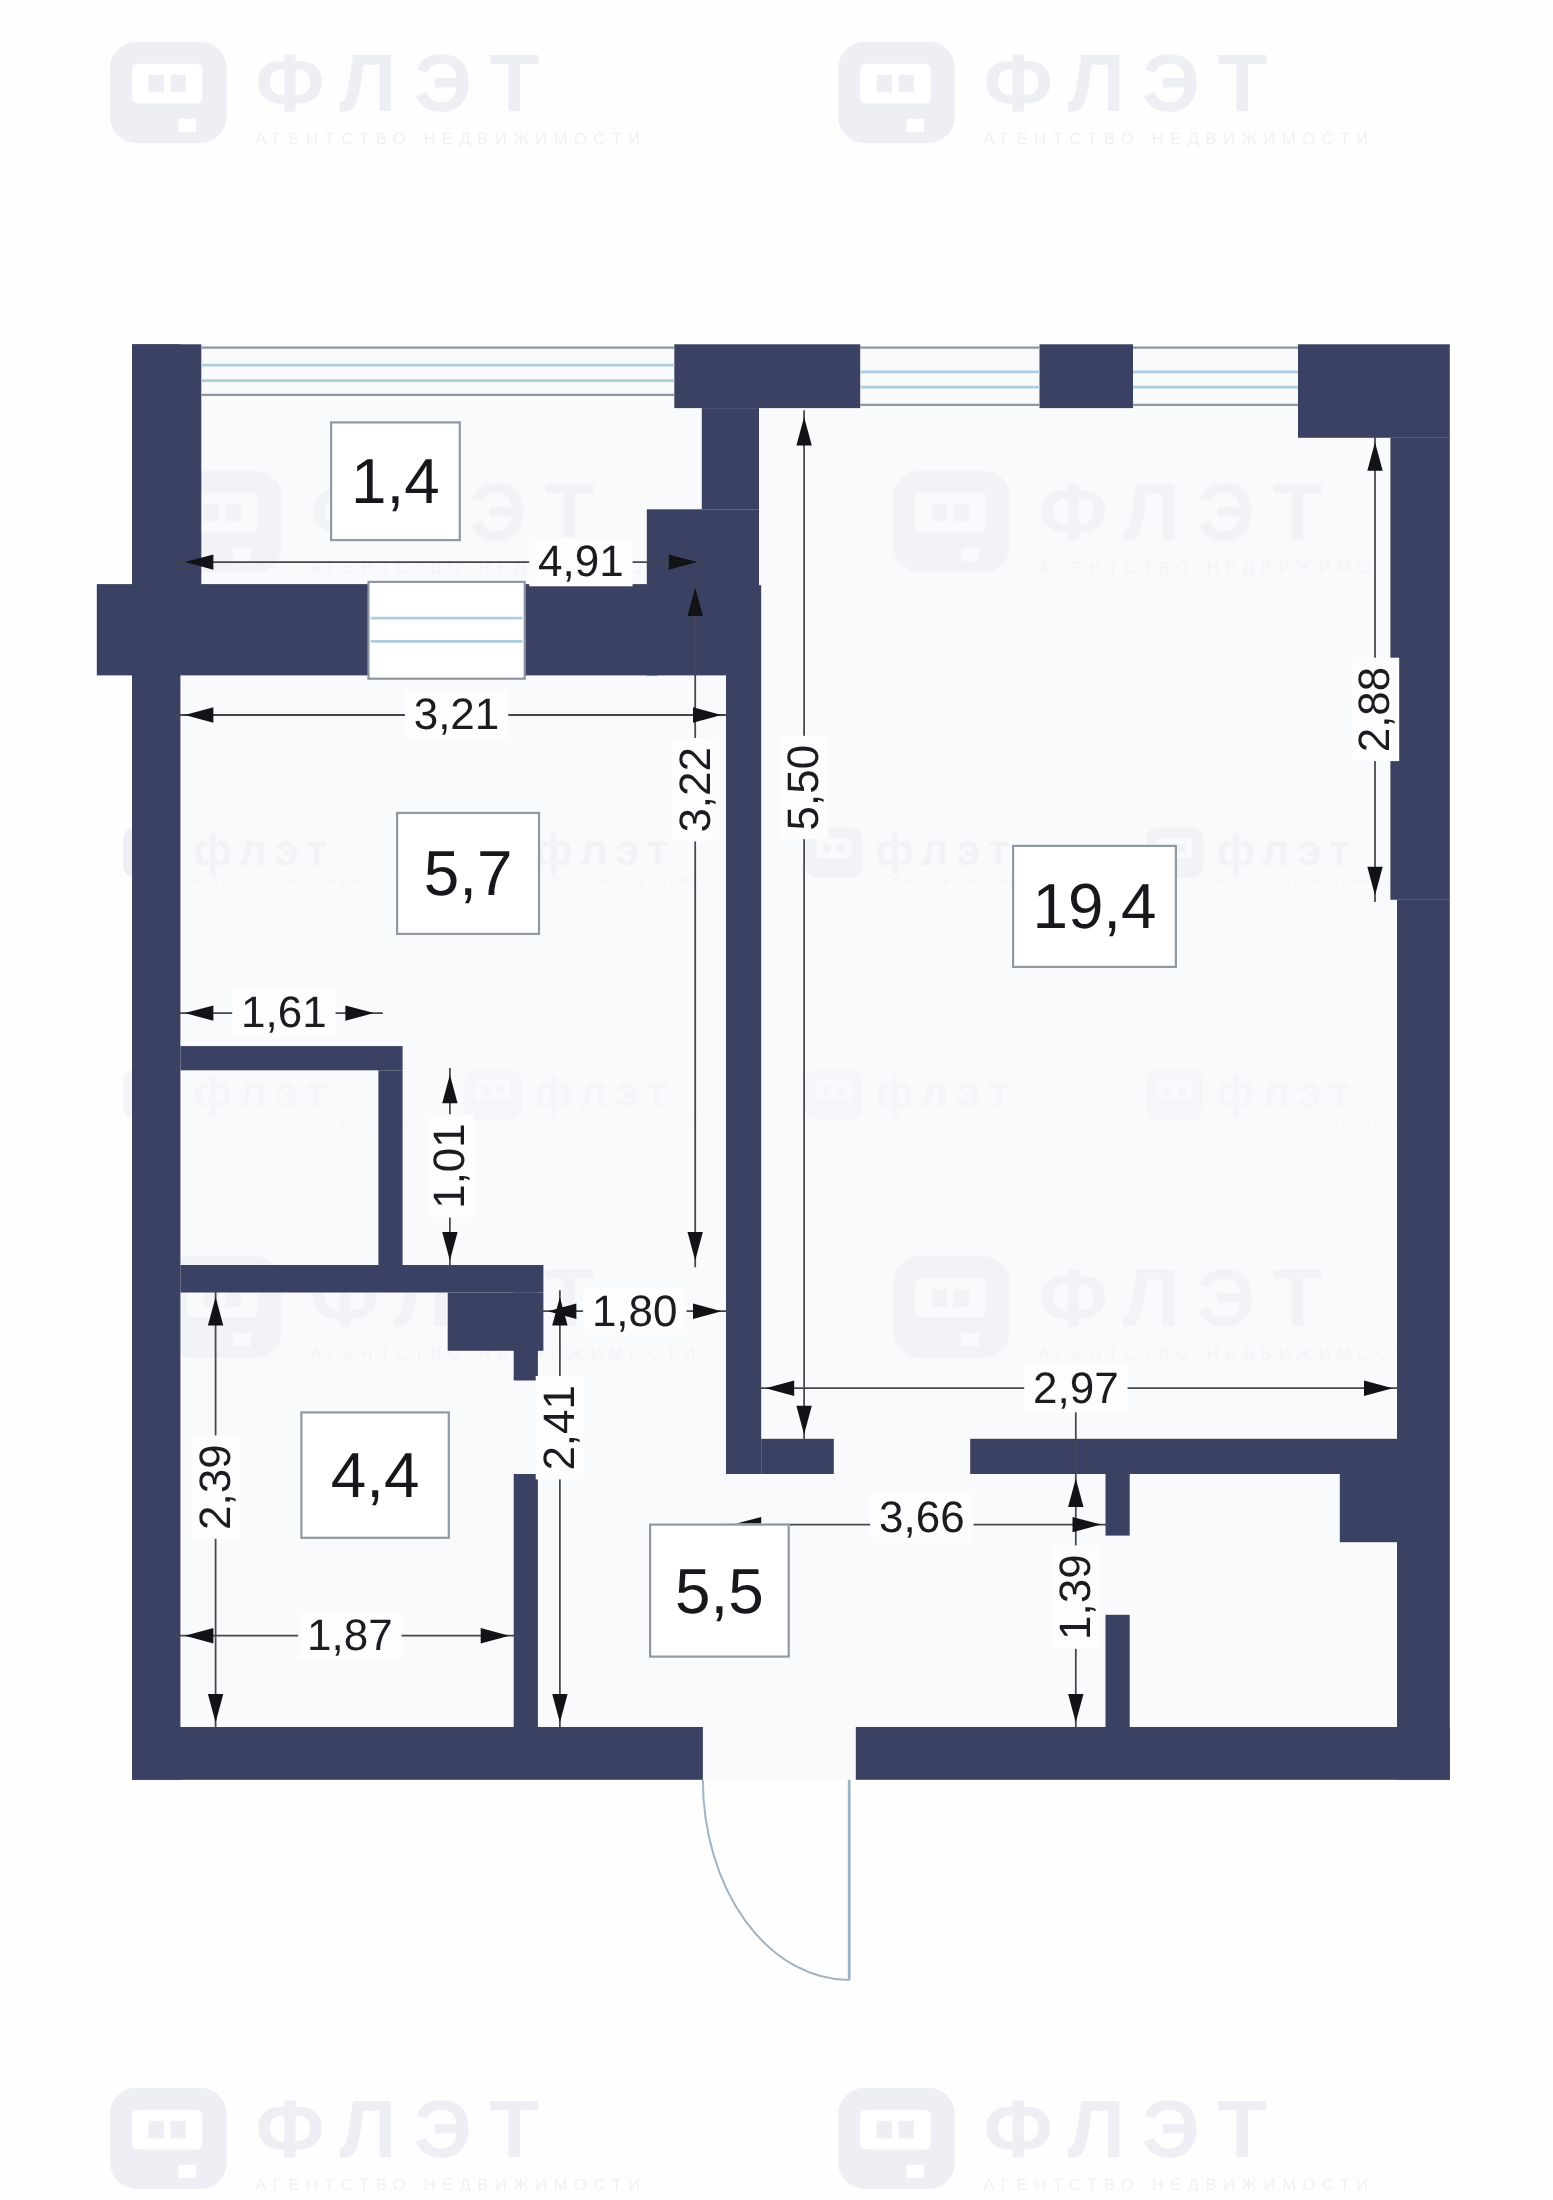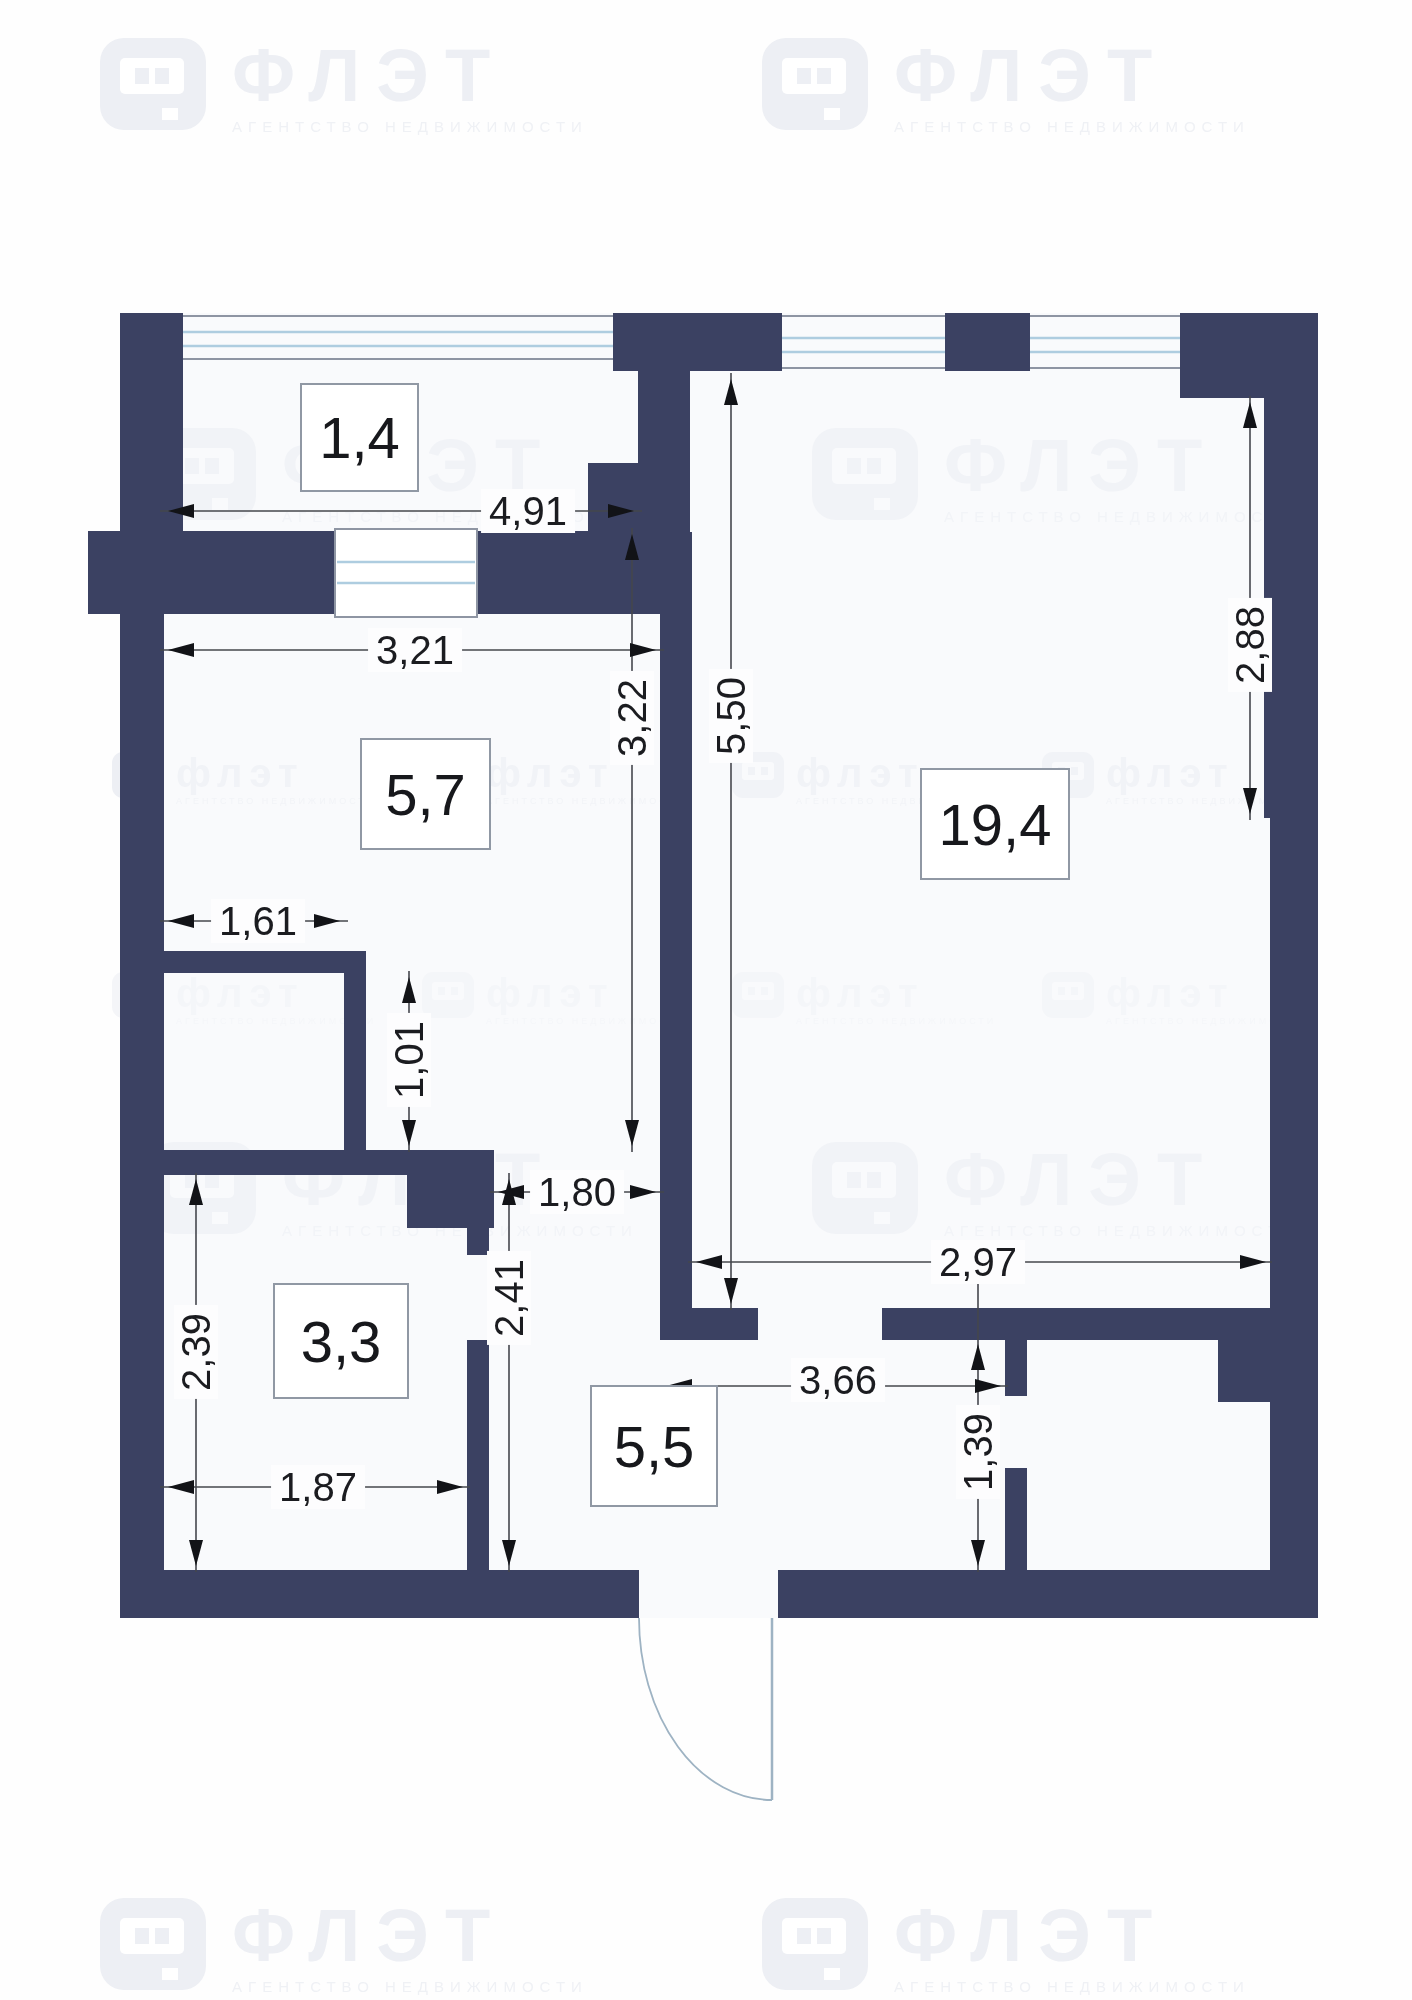--- a/index.html
+++ b/index.html
@@ -371,16 +371,16 @@
   <div class="dim v" style="left:509px;top:1298px">2,41</div>
   <div class="dim v" style="left:196px;top:1352px">2,39</div>
   <div class="dim" style="left:318px;top:1487px">1,87</div>
   <div class="dim" style="left:838px;top:1380px">3,66</div>
   <div class="dim v" style="left:978px;top:1452px">1,39</div>
   <div class="dim" style="left:978px;top:1262px">2,97</div>
 
   <div class="room-box" style="left:300px;top:383px;width:115px;height:105px">1,4</div>
   <div class="room-box" style="left:360px;top:738px;width:127px;height:108px">5,7</div>
   <div class="room-box" style="left:920px;top:768px;width:146px;height:108px">19,4</div>
-  <div class="room-box" style="left:273px;top:1283px;width:132px;height:112px">3,3</div>
+  <div class="room-box" style="left:273px;top:1283px;width:132px;height:112px">4,4</div>
   <div class="room-box" style="left:590px;top:1385px;width:124px;height:118px">5,5</div>
 
 </div>
 
 </body></html>

